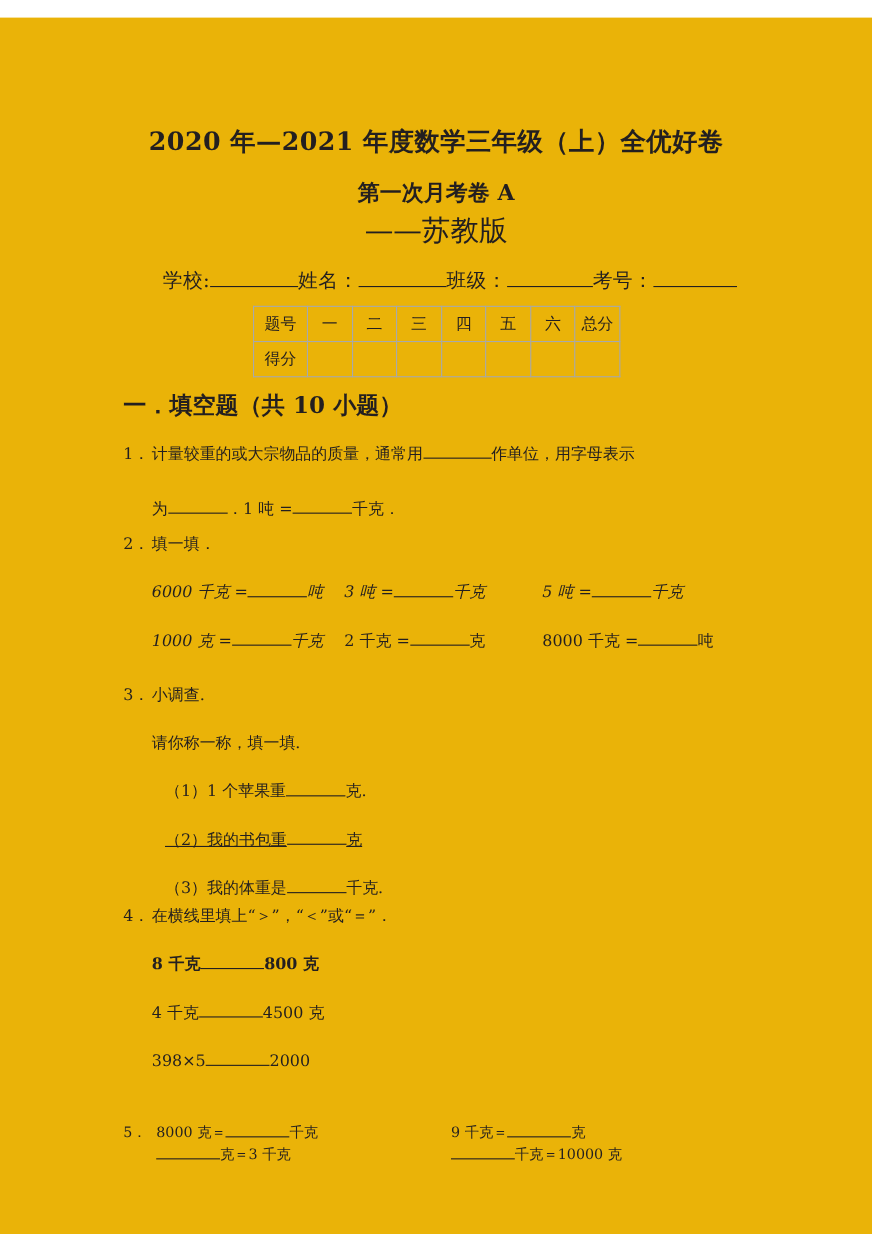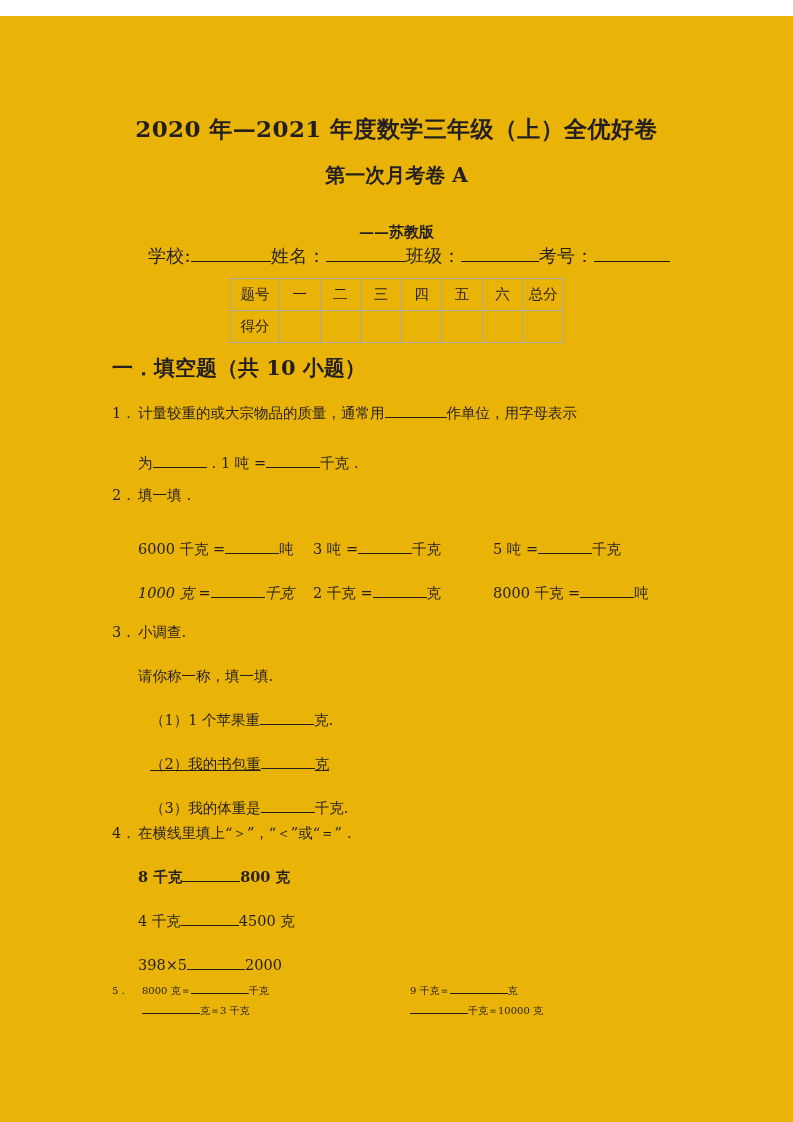--- a/index.html
+++ b/index.html
@@ -33,24 +33,24 @@
     white-space: nowrap;
   }
   .title-sub {
     font-size: 20px;
     font-weight: 700;
     line-height: 34px;
     margin-top: 12px;
     white-space: nowrap;
   }
   .title-edition {
-    font-size: 15px;
-    font-weight: 700;
+    font-size: 26px;
+    font-weight: 400;
     line-height: 32px;
-    margin-top: 24px;
+    margin-top: 2px;
     white-space: nowrap;
   }
 
   
   .info-line {
     position: absolute;
     left: 148px;
     top: 229px;
     font-size: 18px;
     line-height: 22px;
@@ -115,21 +115,21 @@
 
   .bu-54 { width: 54px; }
   .bu-58 { width: 58px; }
   .bu-62 { width: 62px; }
 
   
   .col-grid { white-space: nowrap; }
   .cell { display: inline-block; vertical-align: top; white-space: nowrap; }
 
   
-  .q5 { font-size: 10px; line-height: 18px; }
+  .q5 { font-size: 13px; line-height: 18px; margin-top: 40px; }
   .q5 .q-num { width: 30px; }
 </style>
 </head>
 <body>
 
 <div class="page">
 
   <div class="title-block">
     <div class="title-main">2020 年—2021 年度数学三年级（上）全优好卷</div>
     <div class="title-sub">第一次月考卷 A</div>
@@ -173,21 +173,21 @@
     </div>
     <div class="q-row" style="margin-top:28px;">
       <span class="q-indent"></span><span>为</span><span class="blank-u bu-54"></span><span>．1 吨 =</span><span class="blank-u bu-54"></span><span>千克．</span>
     </div>
   </div>
 
   <div class="q" style="top:468px;">
     <div class="q-row">
       <span class="q-num">2．</span><span>填一填．</span>
     </div>
-    <div class="col-grid" style="margin-top:32px;">
+    <div class="col-grid" style="margin-top:22px;font-style:italic;">
       <span class="q-indent"></span><span class="cell" style="width:175px;"><span>6000 千克 =</span><span class="blank-u bu-54"></span><span>吨</span></span><span class="cell" style="width:180px;"><span>3 吨 =</span><span class="blank-u bu-54"></span><span>千克</span></span><span class="cell"><span>5 吨 =</span><span class="blank-u bu-54"></span><span>千克</span></span>
     </div>
     <div class="col-grid" style="margin-top:22px;">
       <span class="q-indent"></span><span class="cell" style="width:175px;font-style:italic;"><span>1000 克 =</span><span class="blank-u bu-54"></span><span>千克</span></span><span class="cell" style="width:180px;"><span>2 千克 =</span><span class="blank-u bu-54"></span><span>克</span></span><span class="cell"><span>8000 千克 =</span><span class="blank-u bu-54"></span><span>吨</span></span>
     </div>
   </div>
 
   <div class="q" style="top:605px;">
     <div class="q-row">
       <span class="q-num">3．</span><span>小调查.</span>

